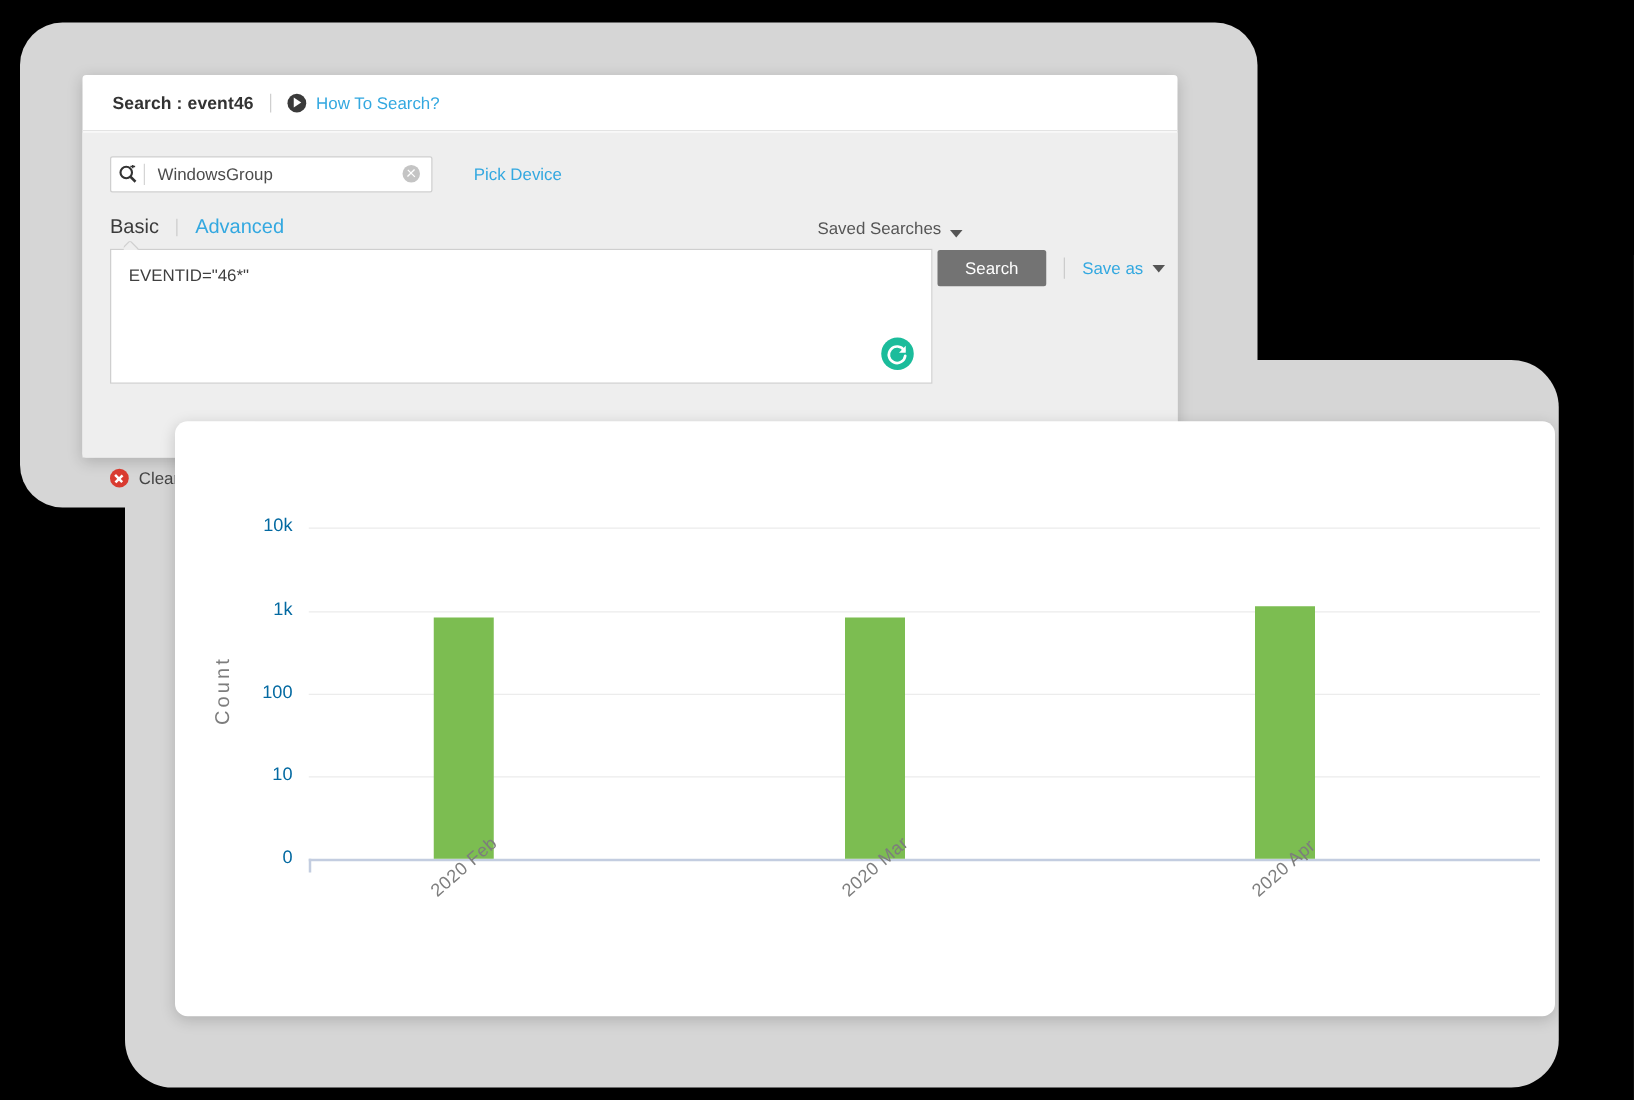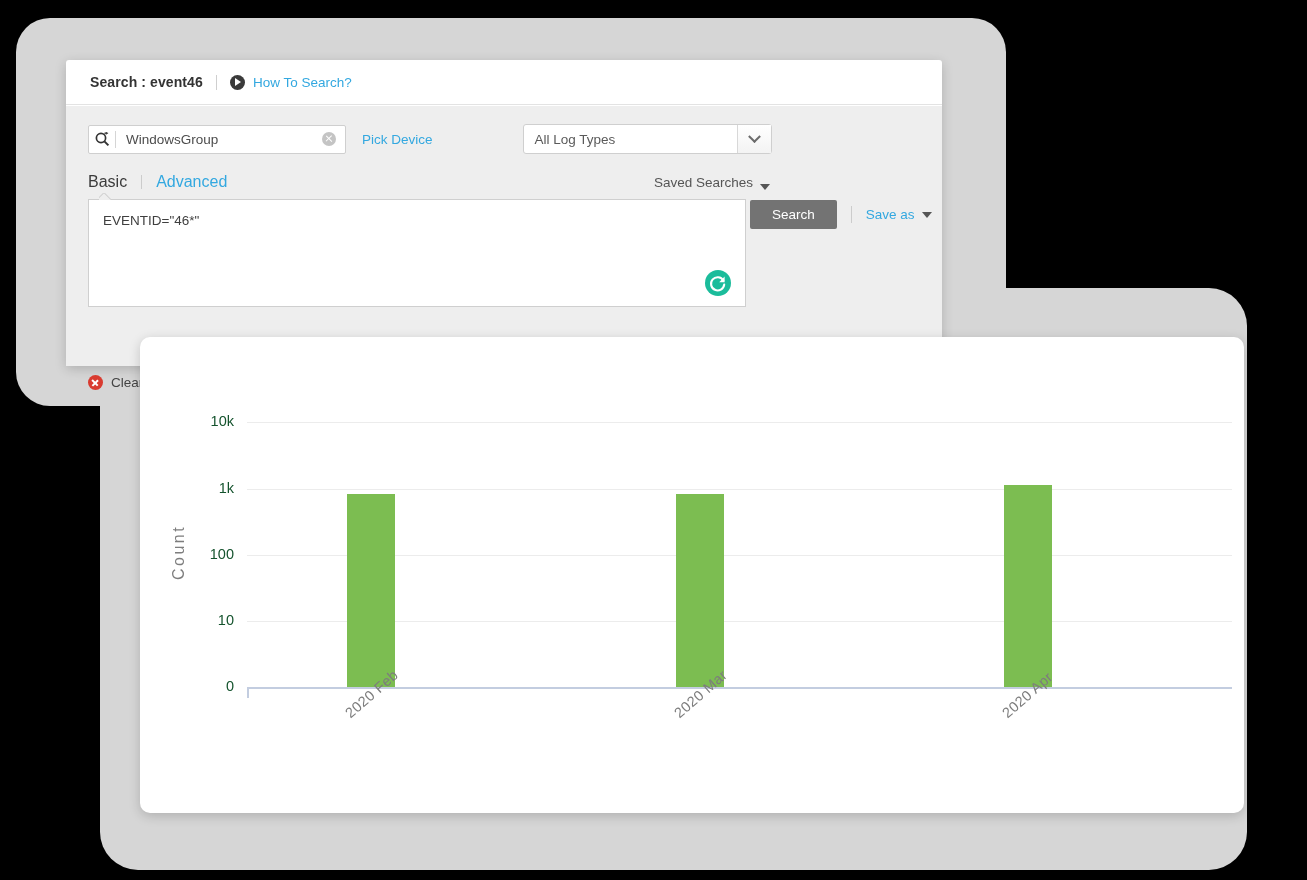--- a/index.html
+++ b/index.html
@@ -53,21 +53,21 @@
     border-bottom: 4px solid transparent;
   }
   .link-blue { color: #33a8e0; font-size: 13.5px; cursor: pointer; }
 
   
   .search-body {
     position: absolute; left: 0; top: 46px; right: 0; bottom: 0;
     background: #eeeeee;
     padding: 18px 22px 0 22px;
   }
-  .row1 { display: flex; align-items: center; height: 30px; }
+  .row1 { display: flex; align-items: center; height: 30px; gap: 17px; }
 
   .search-input-wrap {
     width: 258px; height: 29px; background: #ffffff;
     border: 1px solid #cfcfcf; border-radius: 2px;
     display: flex; align-items: center; position: relative;
   }
   .mag-icon { width: 26px; height: 27px; position: relative; flex: none; }
   .mag-icon svg { position: absolute; left: 6px; top: 6px; }
   .mag-div { width: 1px; height: 17px; background: #d5d5d5; flex: none; }
   .search-input {
@@ -186,21 +186,21 @@
   
   #chart-card .chart-inner { position: absolute; inset: 0; }
   .y-title {
     position: absolute; left: 158px; top: 504px;
     font-size: 16px; color: #7d7d7d; letter-spacing: 2.5px;
     transform: rotate(-90deg); transform-origin: left top;
     white-space: nowrap;
   }
   .y-tick {
     position: absolute; right: 0; text-align: right;
-    font-size: 14.5px; color: #14532d; width: 60px;
+    font-size: 14.5px; color: #0369a1; width: 60px;
   }
   .gridline { position: absolute; height: 1px; background: #ececec; }
   .axis-line { position: absolute; background: #c3cde0; }
   .bar {
     position: absolute; background: #7cbd51;
   }
   .x-label {
     position: absolute; font-size: 14.5px; color: #7d7d7d;
     transform: rotate(-41deg); transform-origin: left top;
     white-space: nowrap; letter-spacing: .4px;
@@ -236,26 +236,20 @@
               <line x1="11.2" y1="0" x2="11.2" y2="2.6" stroke="#333" stroke-width="1.1"></line>
             </svg>
           </span>
           <span class="mag-div"></span>
           <input class="search-input" type="text" value="WindowsGroup" style="">
           <span class="clear-x"></span>
         </div>
 
         <span class="pick-device">Pick Device</span>
 
-        <div class="logtype-wrap">
-          <span class="logtype-label">All Log Types</span>
-          <span class="logtype-btn">
-            <span class="chev-down"></span>
-          </span>
-        </div>
       </div>
 
       <div class="row2">
         <div class="tabs">
           <span class="tab active">Basic</span>
           <span class="tab-sep"></span>
           <span class="tab link">Advanced</span>
         </div>
         <div class="saved-searches">
           <span>Saved Searches</span>

